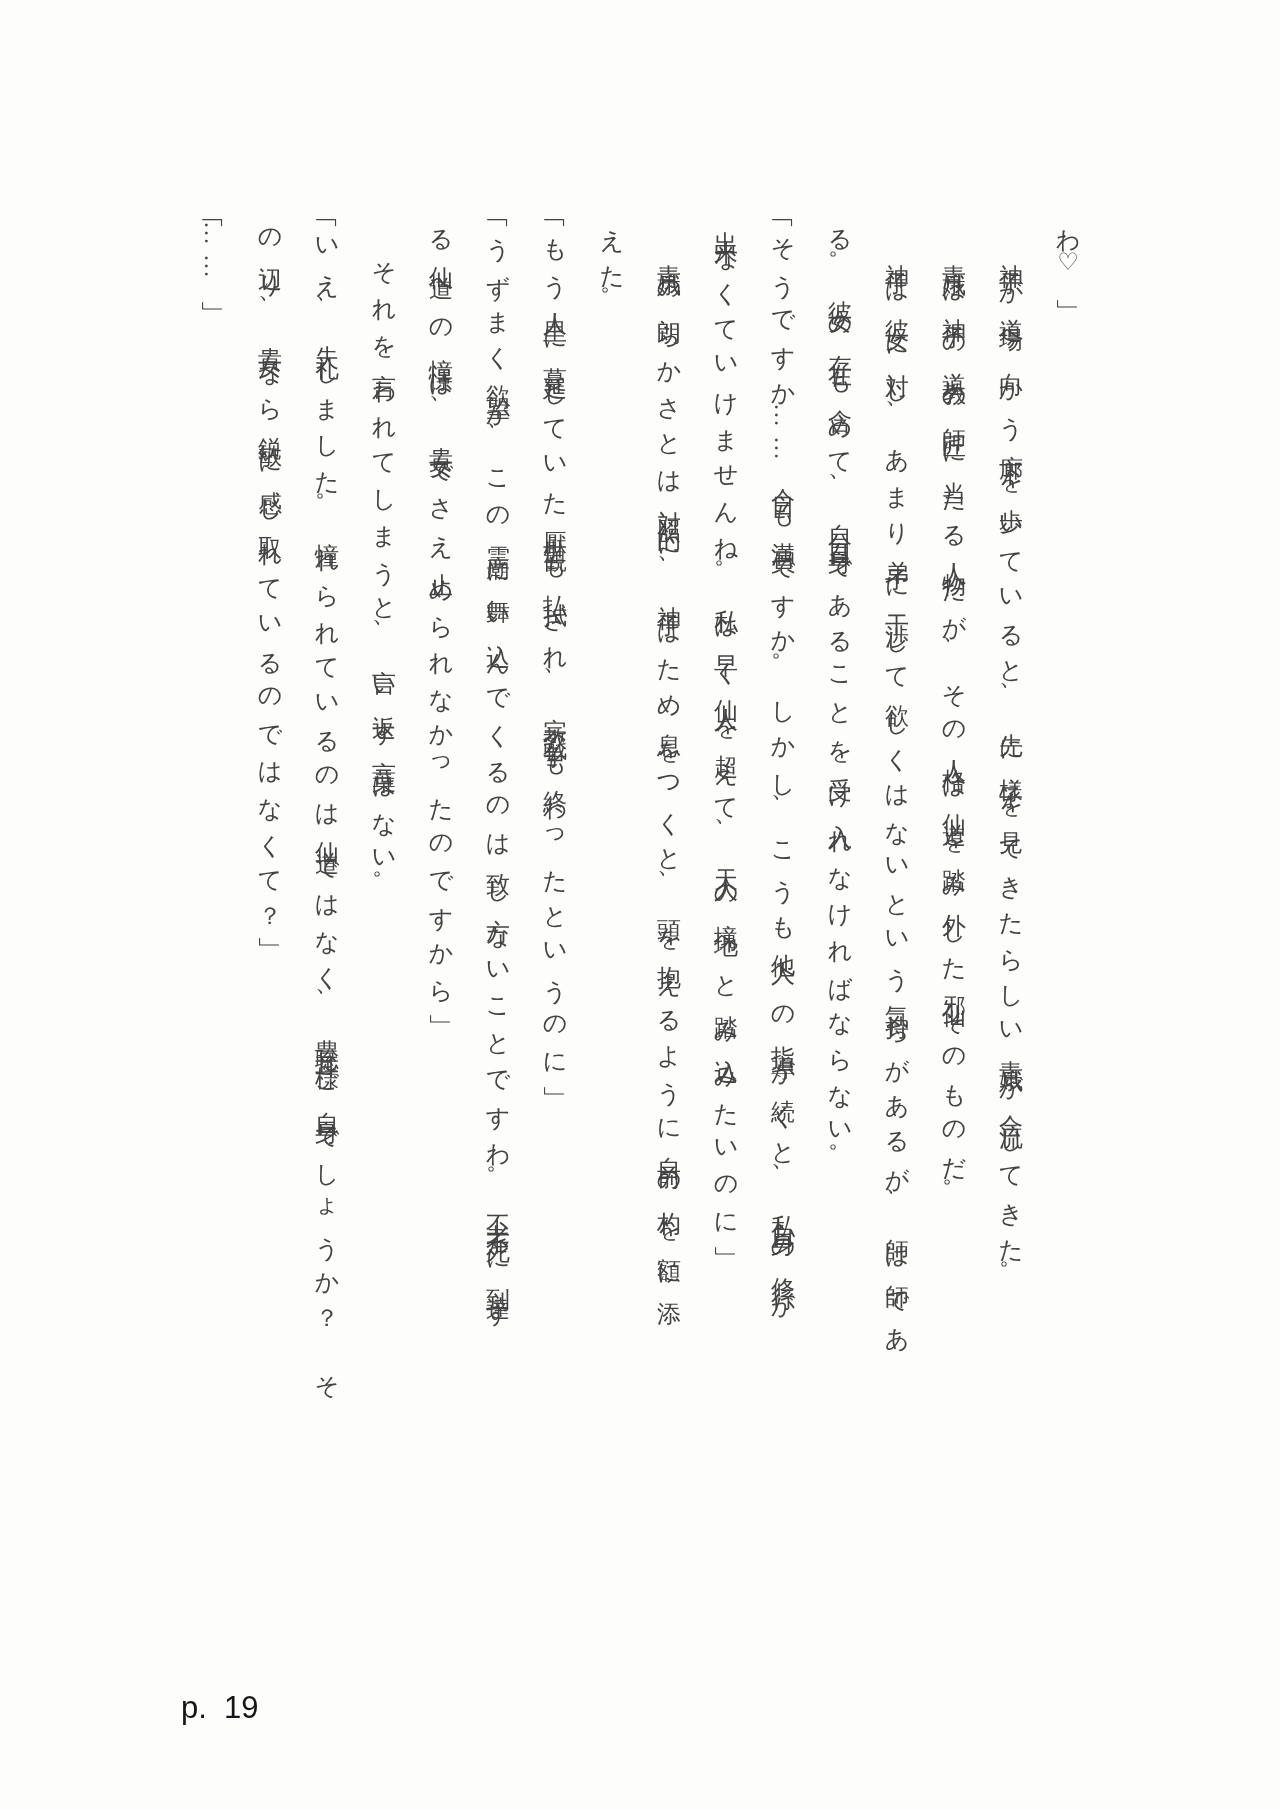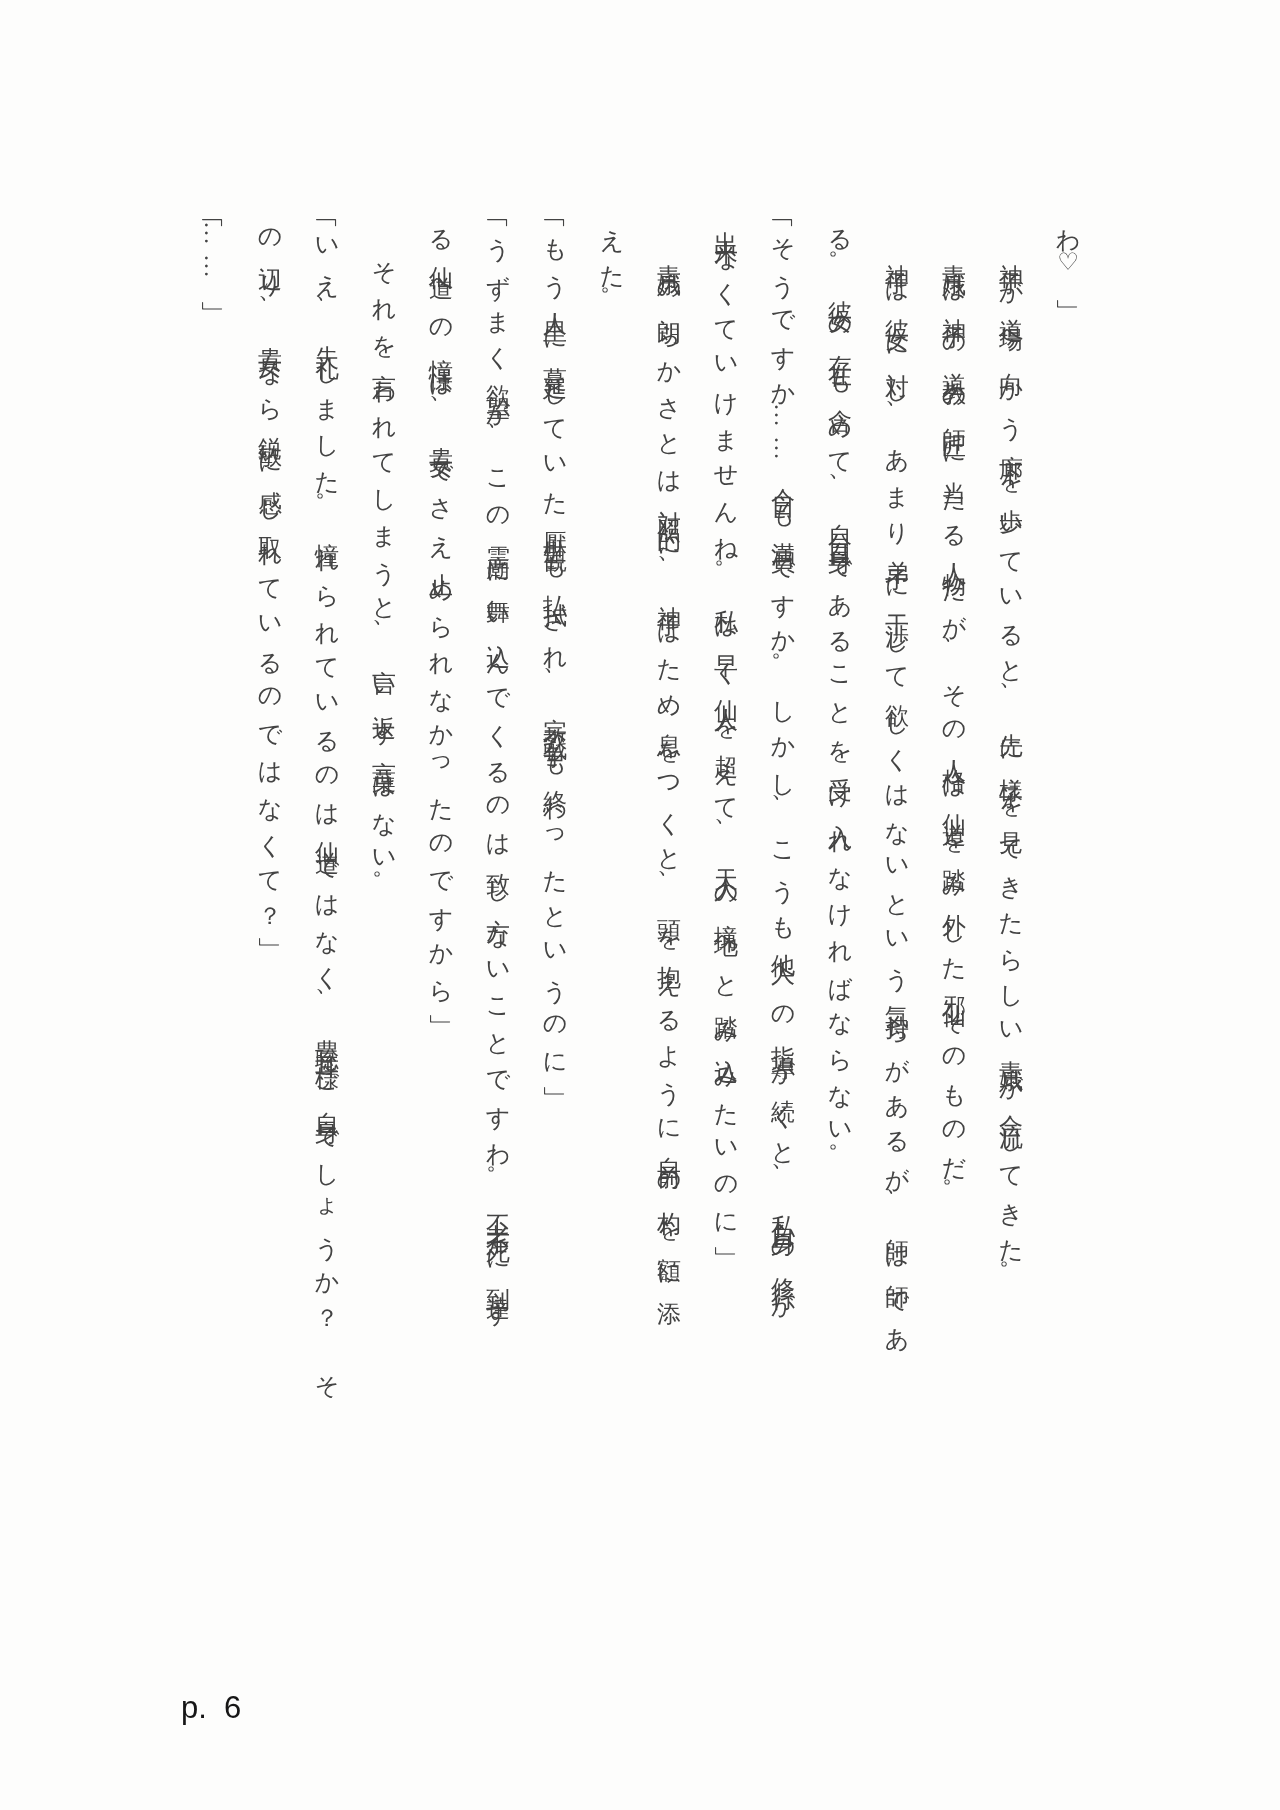--- a/index.html
+++ b/index.html
@@ -63,15 +63,15 @@
     <div class="v-col">えた。</div>
     <div class="v-col">「もう人里に蔓延していた厭世観も払拭され、宗教戦争も終わったというのに」</div>
     <div class="v-col">「うずまく欲望が、この霊廟に舞い込んでくるのは致し方ないことですわ。不老不死に到達す</div>
     <div class="v-col">る仙道への憧憬は、貴女でさえ止められなかったのですから」</div>
     <div class="v-col">　それを言われてしまうと、言い返す言葉はない。</div>
     <div class="v-col">「いえ、失礼しました。憧れられているのは仙道ではなく、豊聡耳様ご自身でしょうか？　そ</div>
     <div class="v-col">の辺り、貴女なら鋭敏に感じ取れているのではなくて？」</div>
     <div class="v-col">「……」</div>
   </div>
 
-  <div class="page-num">p.  6</div>
+  <div class="page-num">p.  19</div>
 
 </div>
 
 </body></html>

